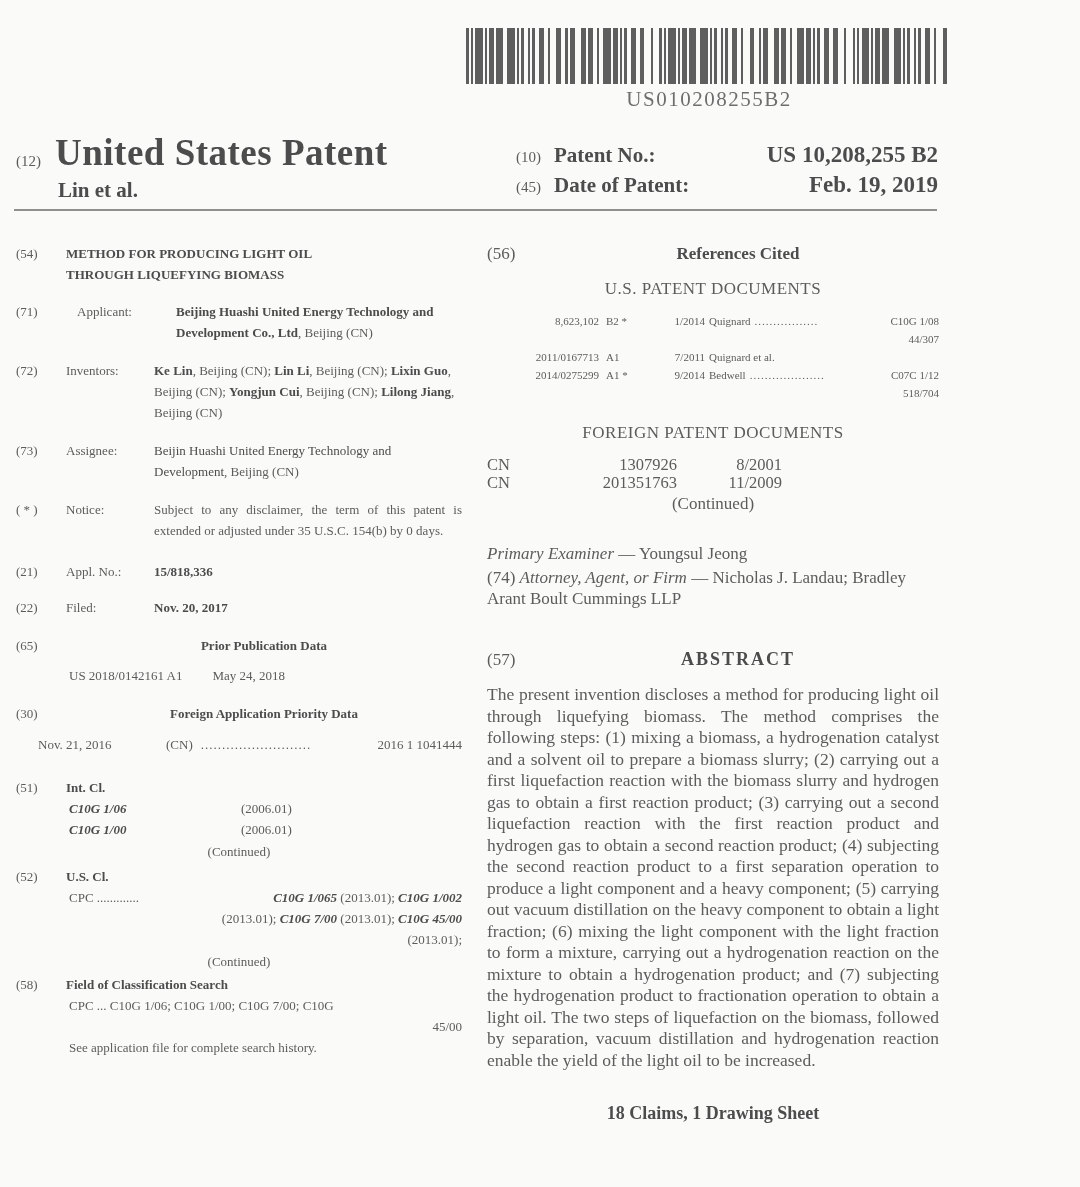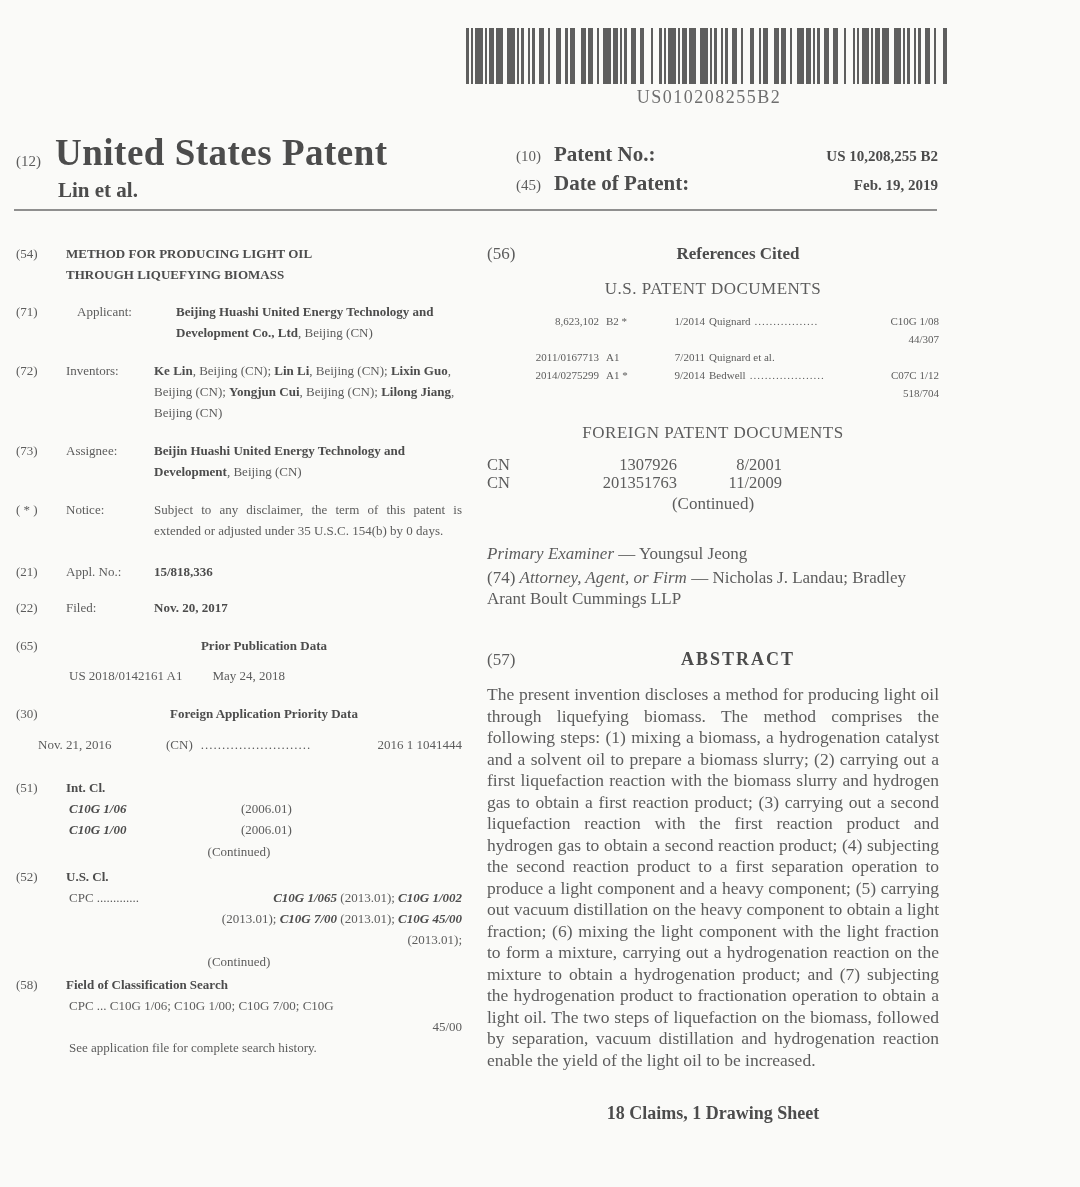--- a/index.html
+++ b/index.html
@@ -10,31 +10,31 @@
   body{
     width:1080px;height:1187px;background:var(--bg);color:var(--ink);
     font-family:"Liberation Serif","DejaVu Serif",serif;
   }
   .page{position:relative;width:1080px;height:1187px;overflow:hidden;}
 
   
   .barcode-wrap{position:absolute;left:463px;top:28px;width:492px;text-align:center;}
   .bars{display:flex;align-items:stretch;height:56px;overflow:hidden;justify-content:center;}
   .bar{background:var(--bar);height:100%;flex:0 0 auto;}
-  .bc-num{font-size:18px;color:#6e6e6e;letter-spacing:1.5px;margin-top:3px;}
+  .bc-num{font-size:21px;color:#6e6e6e;letter-spacing:1.5px;margin-top:3px;}
 
   
   .h12{position:absolute;left:16px;top:153px;font-size:15px;}
   .h-title{position:absolute;left:55px;top:131px;font-size:37px;font-weight:bold;color:var(--ink-dark);letter-spacing:.5px;}
   .h-sub{position:absolute;left:58px;top:178px;font-size:21px;font-weight:bold;color:var(--ink-dark);}
   .h-right{position:absolute;left:516px;top:142px;width:422px;}
   .h-row{display:flex;align-items:baseline;margin-bottom:4px;justify-content:center;}
   .h-row .n{font-size:15px;width:38px;flex:0 0 38px;}
   .h-row .lbl{font-size:21px;font-weight:bold;color:var(--ink-dark);}
-  .h-row .val{margin-left:auto;font-size:15px;font-weight:bold;color:var(--ink-dark);}
+  .h-row .val{margin-left:auto;font-size:23px;font-weight:bold;color:var(--ink-dark);}
   .rule{position:absolute;left:14px;top:209px;width:923px;border-top:2px solid var(--rule);}
 
   
   .col-left{position:absolute;left:16px;top:243px;width:446px;font-size:13px;line-height:21px;}
   .col-right{position:absolute;left:487px;top:243px;width:452px;font-size:17px;line-height:21px;}
 
   .bd{font-weight:bold;color:var(--ink-dark);}
   .bi{font-weight:bold;font-style:italic;color:var(--ink-dark);}
   .sec{display:flex;margin-bottom:16px;}
   .snum{flex:0 0 50px;}
@@ -201,21 +201,21 @@
 
     <div class="sec" style="margin-bottom:17px;">
       <span class="snum">(72)</span>
       <span class="slabel">Inventors:</span>
       <span class="sval"><span style="font-weight: bold; color: var(--ink-dark);">Ke Lin</span><span>, Beijing (CN); </span><span style="font-weight: bold; color: var(--ink-dark);">Lin Li</span><span>, Beijing (CN); </span><span style="font-weight: bold; color: var(--ink-dark);">Lixin Guo</span><span>, Beijing (CN); </span><span style="font-weight: bold; color: var(--ink-dark);">Yongjun Cui</span><span>, Beijing (CN); </span><span style="font-weight: bold; color: var(--ink-dark);">Lilong Jiang</span><span>, Beijing (CN)</span></span>
     </div>
 
     <div class="sec" style="margin-bottom:17px;">
       <span class="snum">(73)</span>
       <span class="slabel">Assignee:</span>
-      <span class="sval"><span style="font-weight: bold; color: var(--ink-dark); text-align: center;">Beijin Huashi United Energy Technology and Development</span><span>, Beijing (CN)</span></span>
+      <span class="sval"><span style="font-weight: normal; color: var(--ink-dark); text-align: center;">Beijin Huashi United Energy Technology and Development</span><span>, Beijing (CN)</span></span>
     </div>
 
     <div class="sec" style="margin-bottom:20px;">
       <span class="snum">( * )</span>
       <span class="slabel">Notice:</span>
       <span class="sval just">Subject to any disclaimer, the term of this patent is extended or adjusted under 35 U.S.C. 154(b) by 0 days.</span>
     </div>
 
     <div class="sec" style="margin-bottom:15px;">
       <span class="snum">(21)</span>

